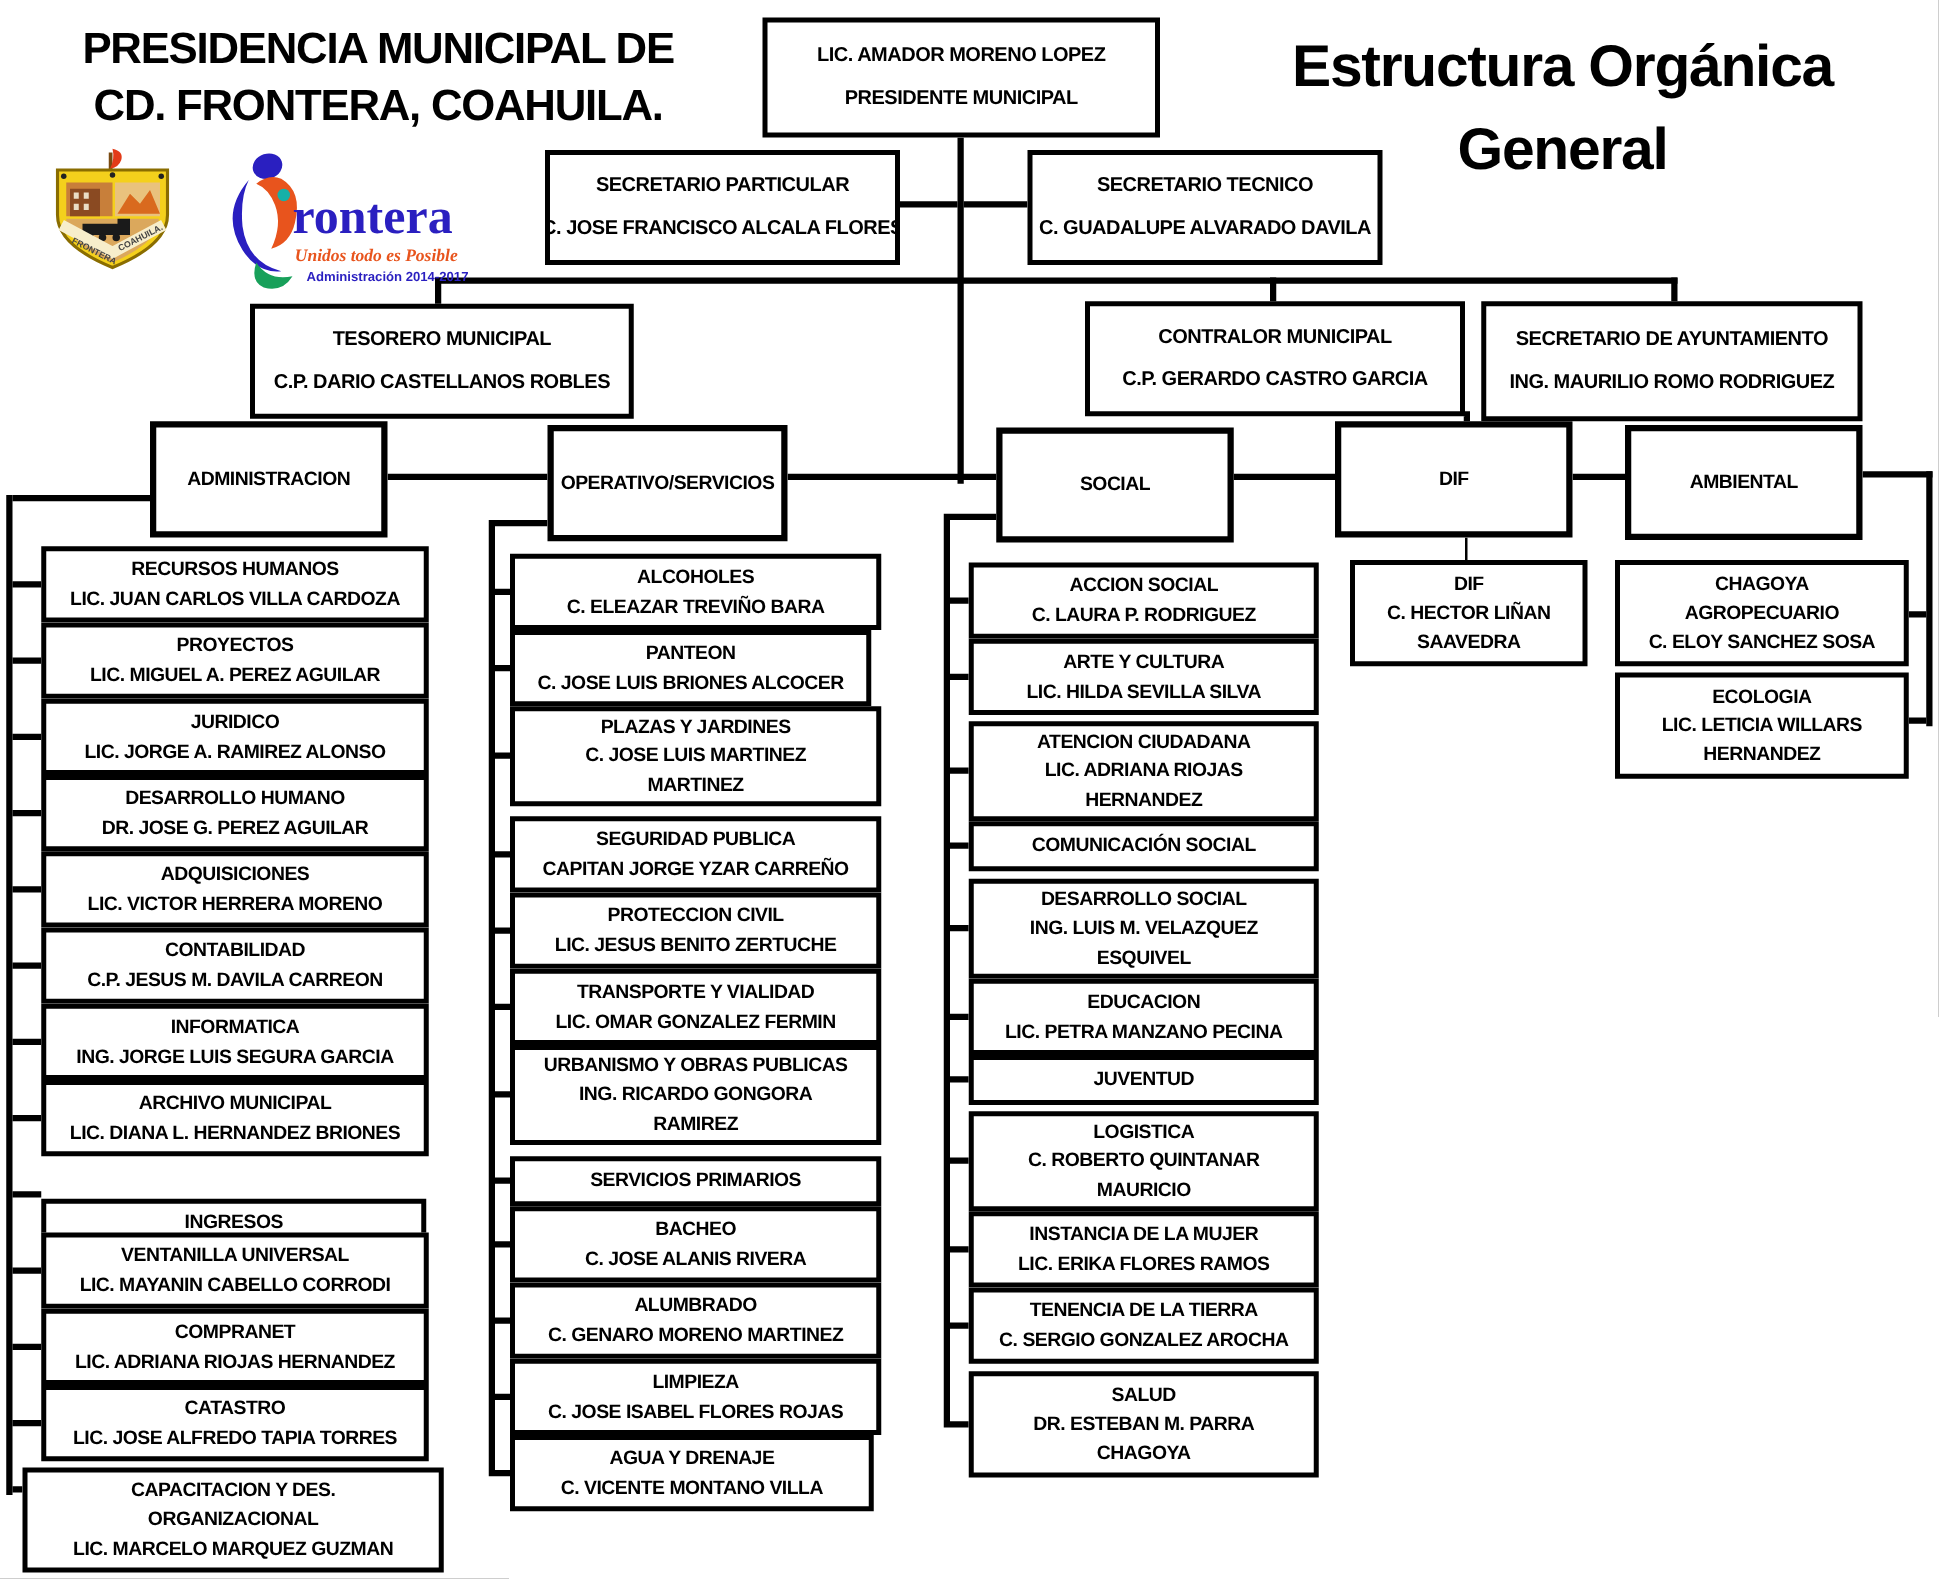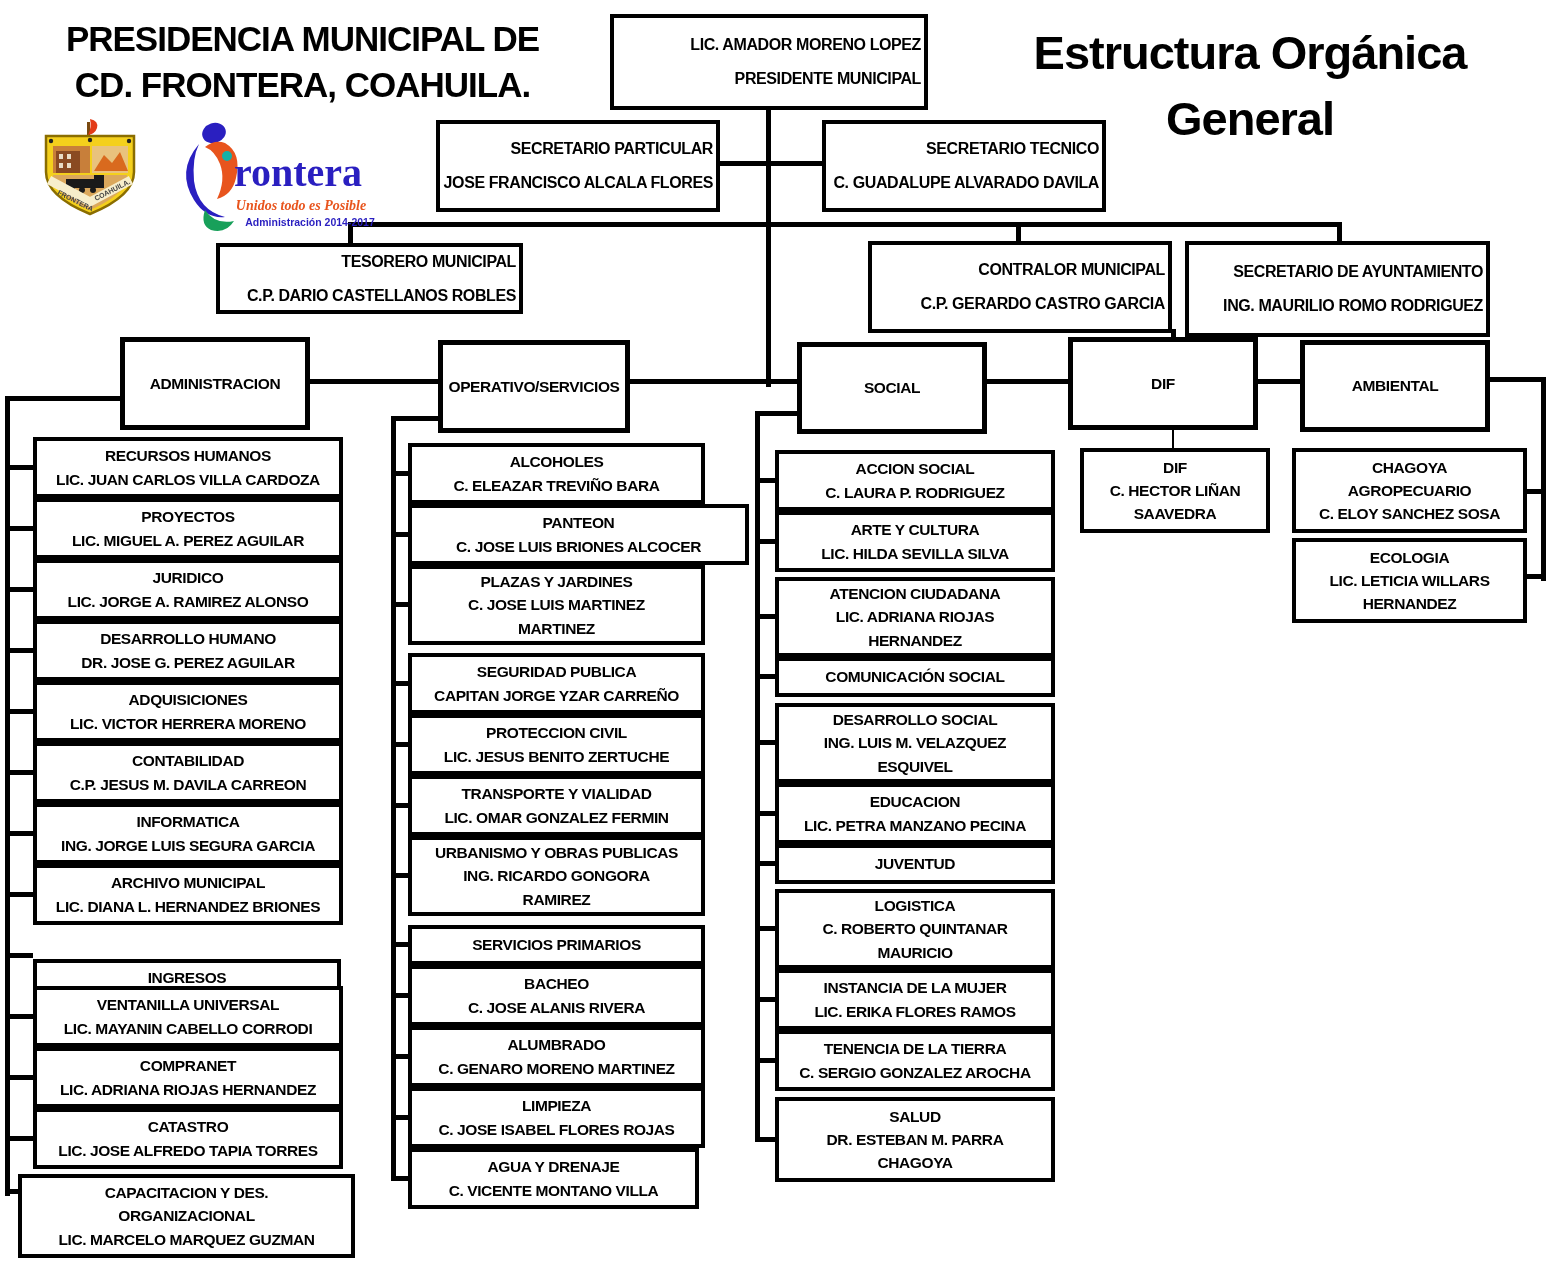--- a/index.html
+++ b/index.html
@@ -7,21 +7,21 @@
     position:relative;width:1551px;height:1263px;background:#ffffff;
     font-family:"Liberation Sans",sans-serif;color:#000;overflow:hidden;
   }
   .box{
     position:absolute;box-sizing:border-box;background:#fff;border:4px solid #000;
     display:flex;flex-direction:column;justify-content:center;align-items:center;
     text-align:center;font-weight:bold;z-index:2;padding:2px 3px;overflow:hidden;
     font-size:15.5px;letter-spacing:-0.4px;
   }
   .box .bl{display:block;white-space:nowrap;line-height:1.5;}
-  .row-top{font-size:16px;align-items:flex-end;}
+  .row-top{font-size:16px;}
   .row-top .bl{line-height:1.5;}
   .row-top{gap:10px;}
   .div-head{border-width:5px;font-size:15.5px;}
   .hline,.vline{position:absolute;background:#000;z-index:1;}
   .title-left{
     position:absolute;left:30px;top:16px;width:545px;text-align:center;
     font-size:35px;font-weight:bold;line-height:1.32;letter-spacing:-1px;z-index:3;
   }
   .title-right{
     position:absolute;left:985px;top:20px;width:530px;text-align:center;
@@ -161,21 +161,21 @@
       <span class="bl">PRESIDENTE MUNICIPAL</span>
     </div>
   <div class="box row-top" style="left:436px;top:120px;width:284px;height:92px">
       <span class="bl">SECRETARIO PARTICULAR</span>
       <span class="bl">C. JOSE FRANCISCO ALCALA FLORES</span>
     </div>
   <div class="box row-top" style="left:822px;top:120px;width:284px;height:92px">
       <span class="bl">SECRETARIO TECNICO</span>
       <span class="bl">C. GUADALUPE ALVARADO DAVILA</span>
     </div>
-  <div class="box row-top" style="left:216px;top:243px;width:307px;height:71px">
+  <div class="box row-top" style="left:200px;top:243px;width:307px;height:92px">
       <span class="bl">TESORERO MUNICIPAL</span>
       <span class="bl">C.P. DARIO CASTELLANOS ROBLES</span>
     </div>
   <div class="box row-top" style="left:868px;top:241px;width:304px;height:92px">
       <span class="bl">CONTRALOR MUNICIPAL</span>
       <span class="bl">C.P. GERARDO CASTRO GARCIA</span>
     </div>
   <div class="box row-top" style="left:1185px;top:241px;width:305px;height:96px">
       <span class="bl">SECRETARIO DE AYUNTAMIENTO</span>
       <span class="bl">ING. MAURILIO ROMO RODRIGUEZ</span>
@@ -248,21 +248,21 @@
   <div class="box" style="left:18px;top:1174px;width:337px;height:84px">
       <span class="bl">CAPACITACION Y DES.</span>
       <span class="bl">ORGANIZACIONAL</span>
       <span class="bl">LIC. MARCELO MARQUEZ GUZMAN</span>
     </div>
 
   <div class="box" style="left:408px;top:443px;width:297px;height:61px">
       <span class="bl">ALCOHOLES</span>
       <span class="bl">C. ELEAZAR TREVIÑO BARA</span>
     </div>
-  <div class="box" style="left:408px;top:504px;width:341px;height:61px">
+  <div class="box" style="left:408px;top:504px;width:289px;height:61px">
       <span class="bl">PANTEON</span>
       <span class="bl">C. JOSE LUIS BRIONES ALCOCER</span>
     </div>
   <div class="box" style="left:408px;top:565px;width:297px;height:80px">
       <span class="bl">PLAZAS Y JARDINES</span>
       <span class="bl">C. JOSE LUIS MARTINEZ</span>
       <span class="bl">MARTINEZ</span>
     </div>
   <div class="box" style="left:408px;top:653px;width:297px;height:61px">
       <span class="bl">SEGURIDAD PUBLICA</span>

